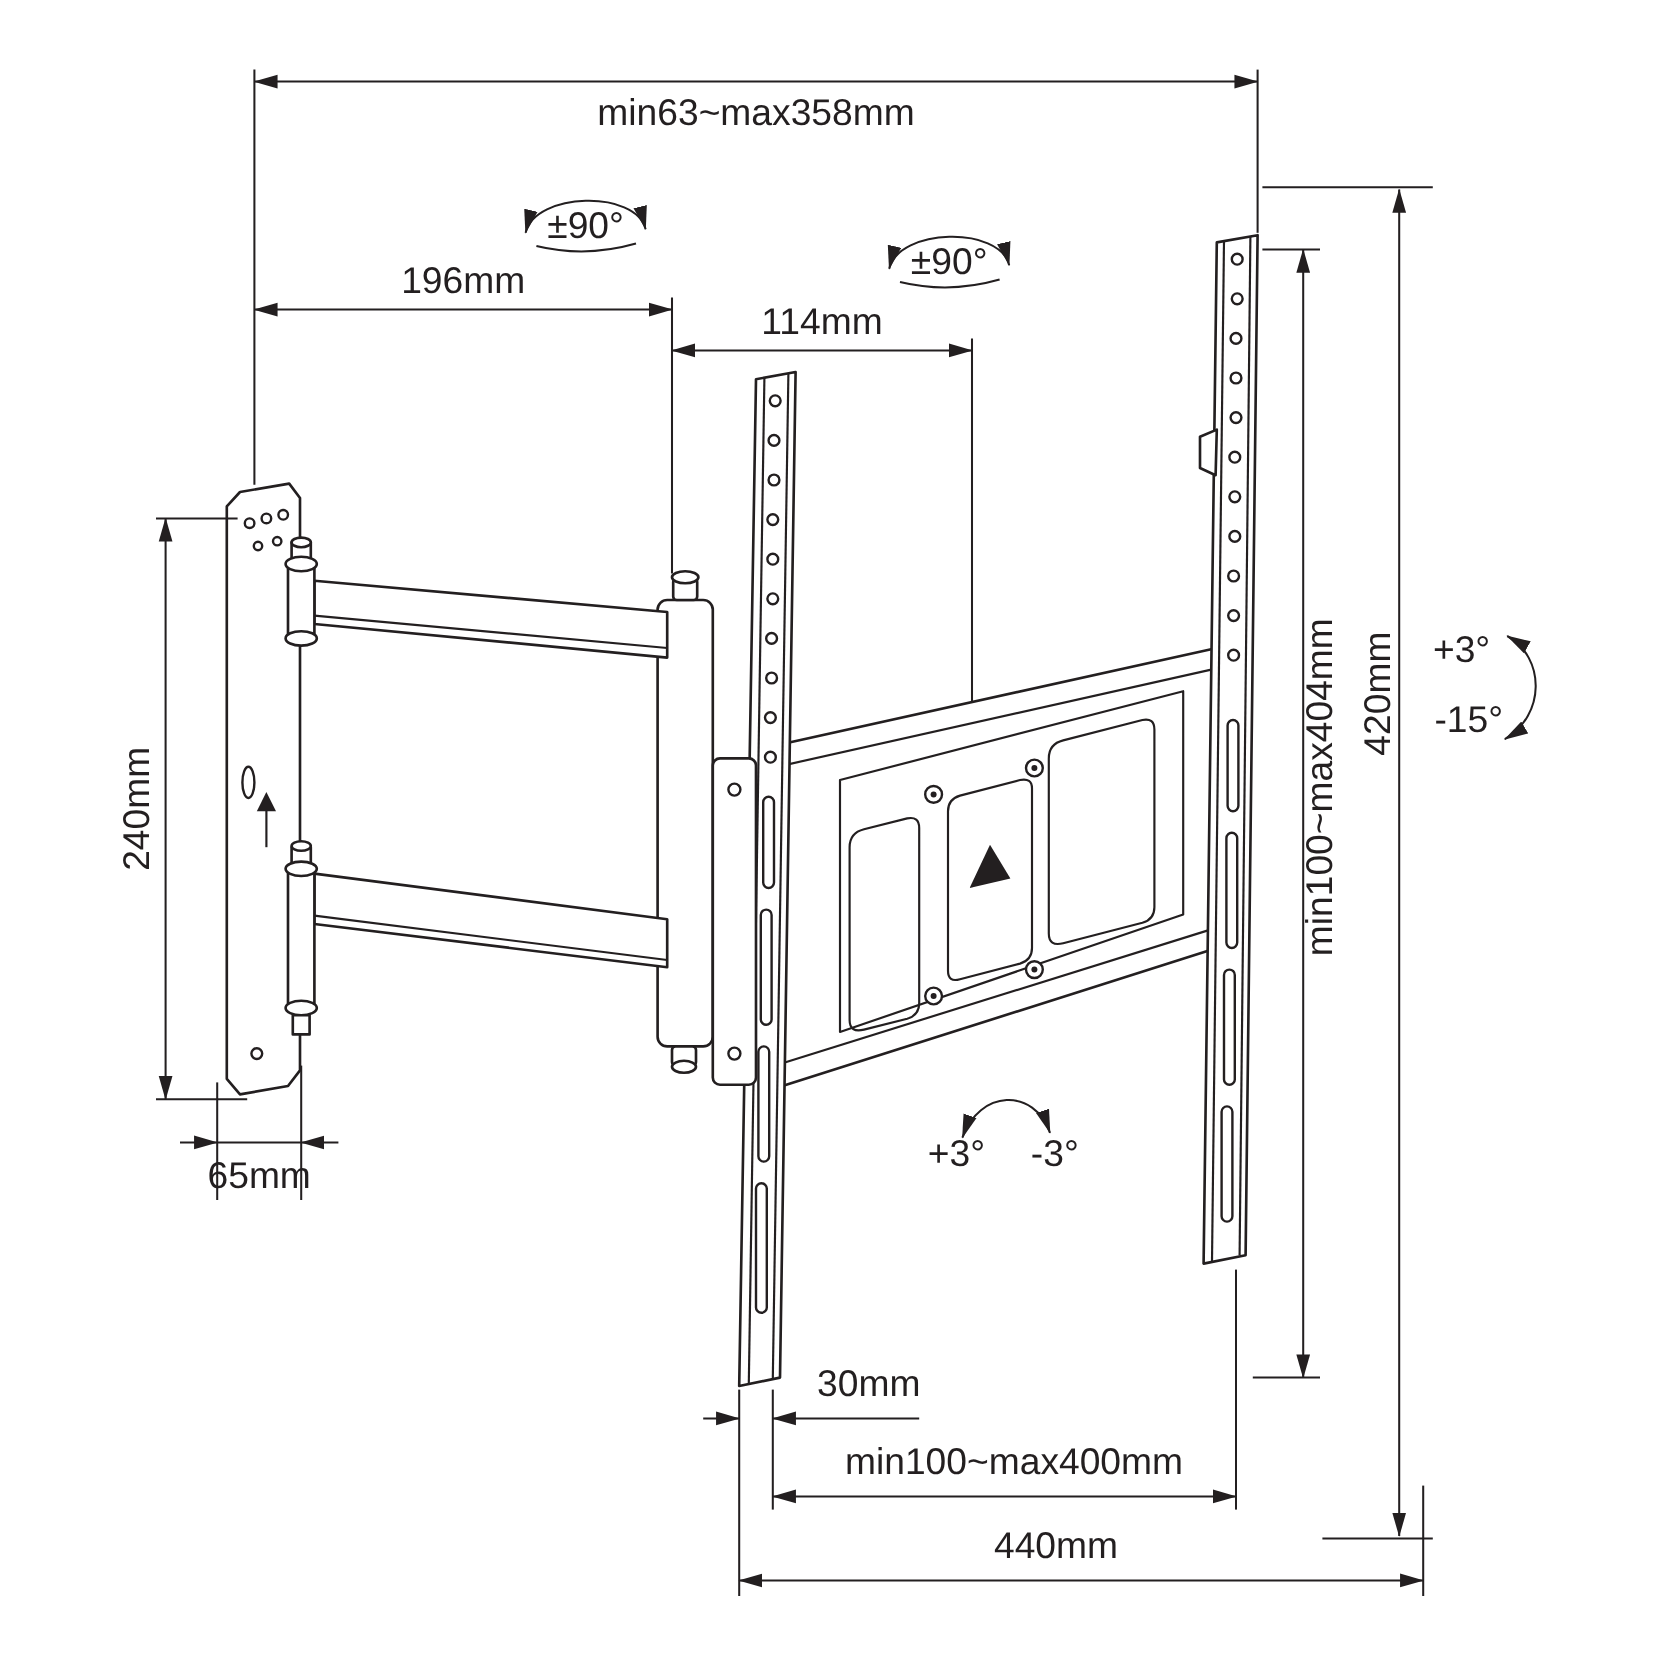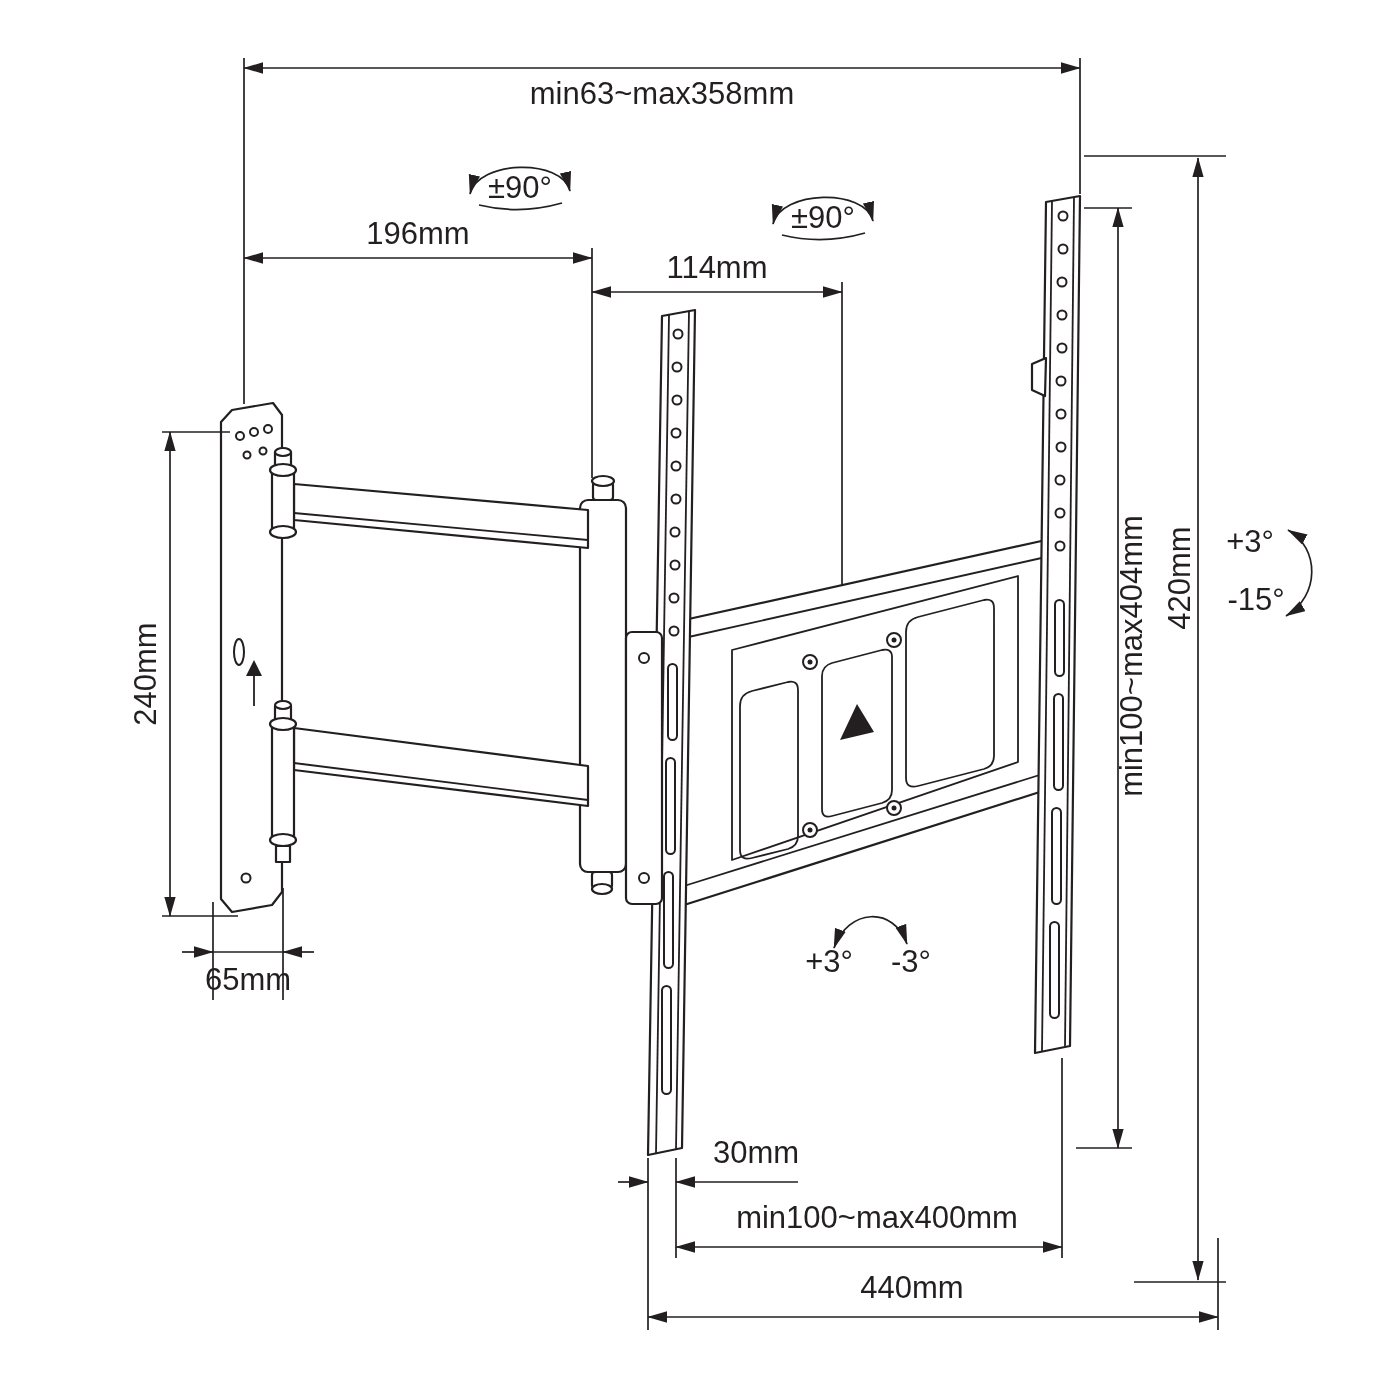--- a/index.html
+++ b/index.html
@@ -1,16 +1,16 @@
 <!DOCTYPE html>
 <html><head>
 <meta charset="utf-8">
 <style>
   html,body{margin:0;padding:0;background:#ffffff;}
-  .stage{width:1208px;height:1400px;position:relative;background:#fff;padding-left:32px;}
+  .stage{width:1208px;height:1400px;position:relative;background:#fff;}
   svg text{font-family:"Liberation Sans",sans-serif;fill:#231f20;}
   .lbl{font-size:31px;text-anchor:middle;}
   .part{fill:#ffffff;stroke:#231f20;stroke-width:2.2;stroke-linejoin:round;}
   .pline{fill:none;stroke:#231f20;stroke-width:1.8;stroke-linejoin:round;}
   .hole{fill:#ffffff;stroke:#231f20;stroke-width:2;}
   .dot{fill:#231f20;stroke:none;}
   .dim{fill:none;stroke:#231f20;stroke-width:1.7;}
   .dark{fill:#231f20;stroke:none;}
 </style>
 </head>

